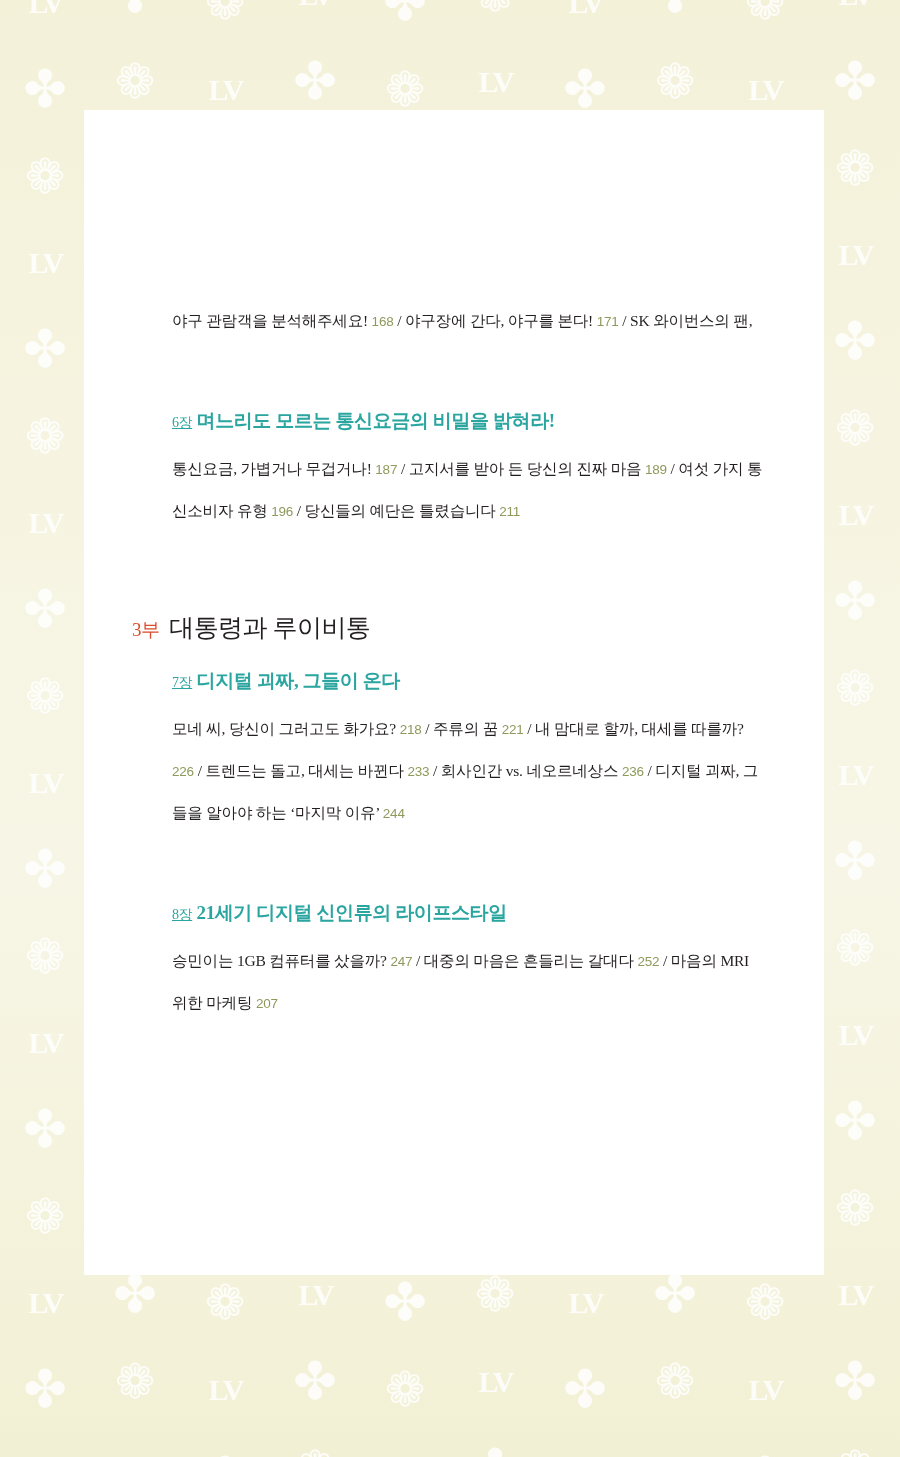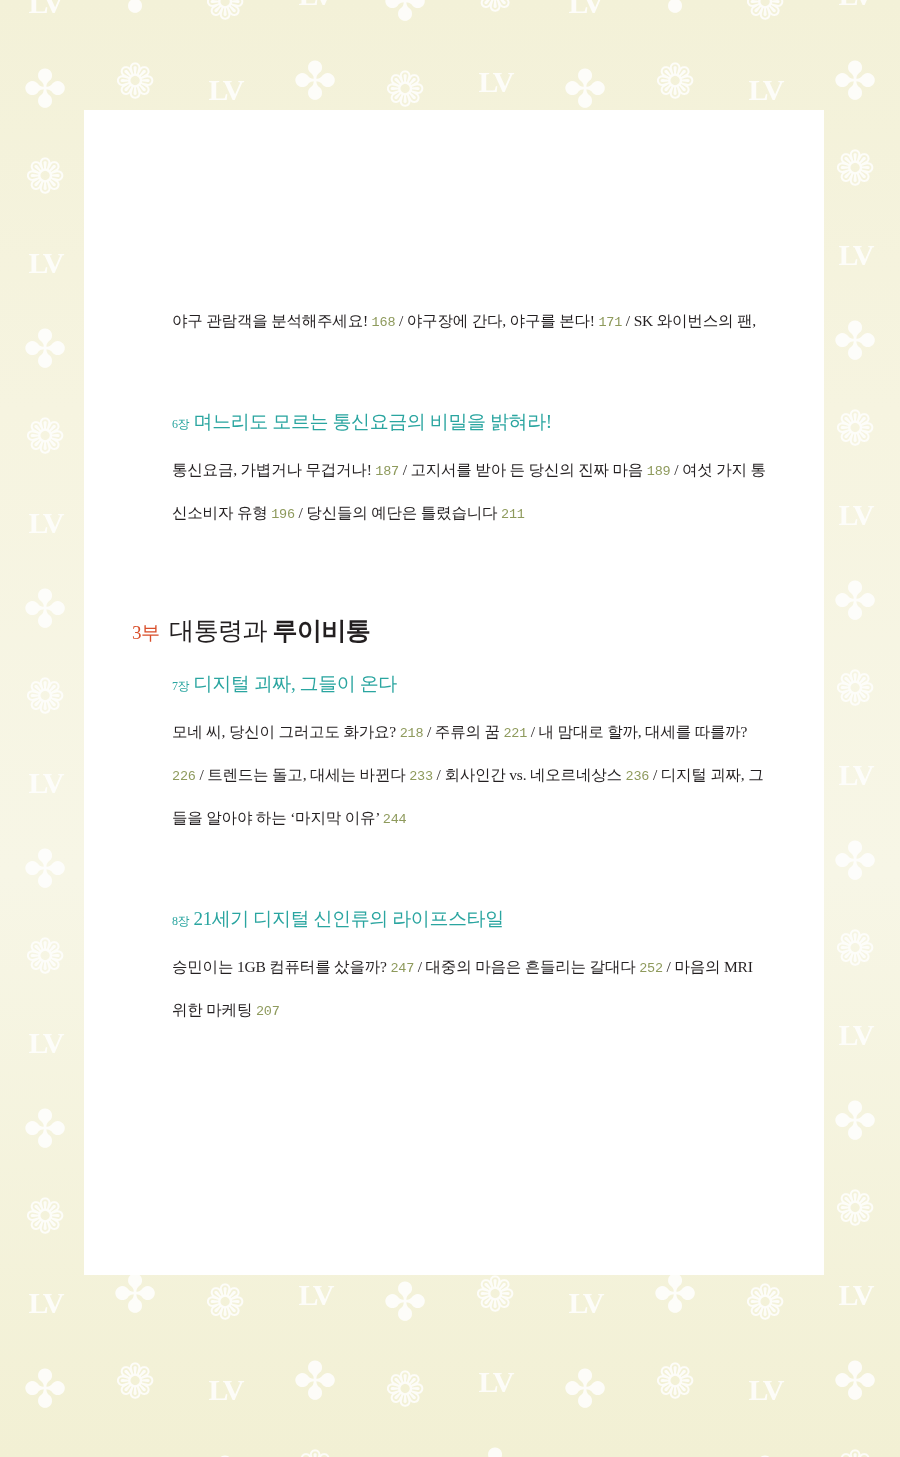--- a/index.html
+++ b/index.html
@@ -78,57 +78,58 @@
 
   .entry-line {
     font-size: 15.5px;
     line-height: 41px;
     color: #231f20;
     letter-spacing: -0.2px;
     white-space: pre-wrap;
   }
   .pg {
     color: #8e9a5c;
-    font-family: Liberation Mono, monospace;
+    font-family: Liberation Sans, sans-serif;
     font-size: 13.5px;
   }
 
   .block { margin-bottom: 0; }
 
   .gap-lg { height: 62px; }
   .gap-xl { height: 78px; }
 
   .chapter-head {
     font-size: 19px;
     line-height: 34px;
     color: #2aa5a0;
     letter-spacing: -0.4px;
     margin-bottom: 8px;
   }
   .chapter-head .num {
     color: #2aa5a0;
-    font-size: 12px;
-  }
-  .chapter-head .title { font-weight: 400; }
+    font-size: 14px;
+    text-decoration: underline;
+  }
+  .chapter-head .title { font-weight: 700; }
 
   .part-head {
     position: relative;
     font-size: 25px;
     line-height: 36px;
     color: #231f20;
     letter-spacing: -0.6px;
     margin-bottom: 16px;
   }
   .part-head .part-num {
     color: #d94f2b;
     font-size: 19px;
     margin-right: 10px;
     font-family: "Liberation Serif", serif;
   }
-  .part-head .part-strong { font-weight: 700; }
+  .part-head .part-strong { font-weight: 400; }
 
   
 </style>
 </head>
 <body>
 
 <div class="page">
 
   <div class="pattern" id="pattern">
       <div class="mono-col" style="left: 0px; top: -40px;">

